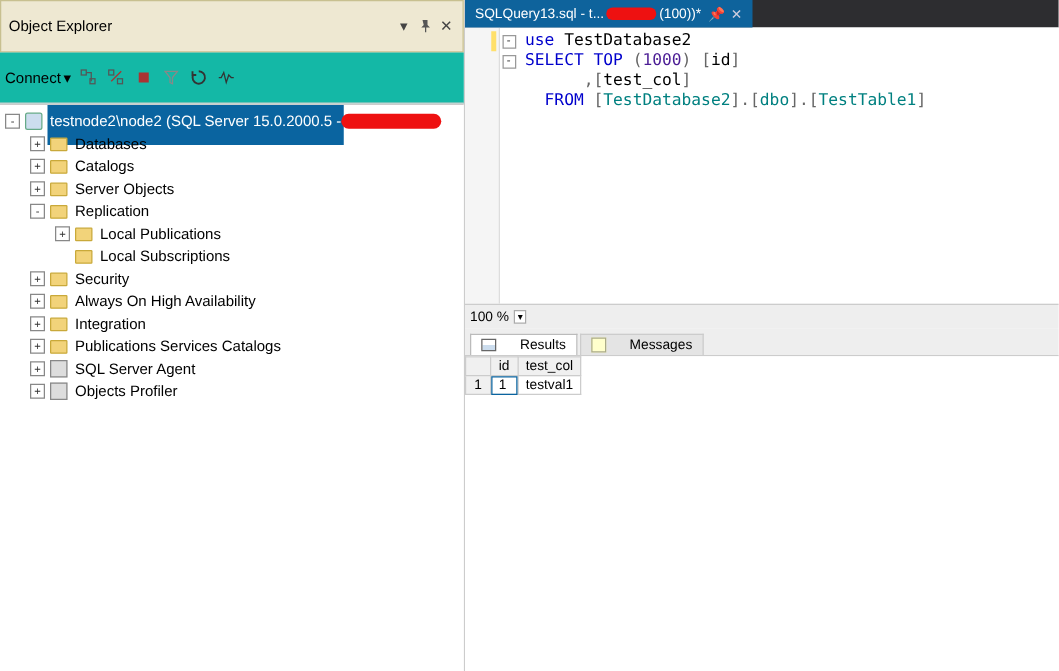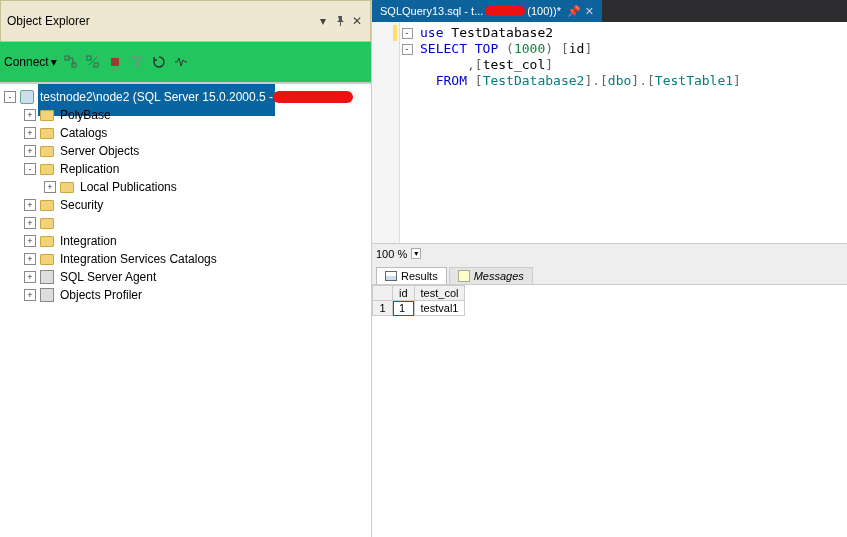--- a/index.html
+++ b/index.html
@@ -2,21 +2,21 @@
 <html><head>
 <meta charset="utf-8">
 <style>
   * { margin: 0; padding: 0; box-sizing: border-box; }
   body { font-family: "Segoe UI", Tahoma, sans-serif; font-size: 12px; background: #fff; color: #000; width: 847px; height: 537px; overflow: hidden; }
   .root { display: flex; height: 100%; }
   .explorer { width: 372px; border-right: 1px solid #ccc; display: flex; flex-direction: column; background: #f5f5f5; }
   .explorer-title { background: #eee8d2; border: 1px solid #c8c090; padding: 20px 6px; display: flex; align-items: center; height: 22px; }
   .explorer-title .title-text { flex: 1; font-weight: 400; }
   .tb-ico { width: 14px; height: 14px; display: inline-flex; align-items: center; justify-content: center; margin-left: 3px; color: #444; }
-  .toolbar { background: #22c55e; border-bottom: 1px solid #ccc; padding: 20px 4px; display: flex; align-items: center; gap: 6px; height: 26px; }
+  .toolbar { background: #14b8a6; border-bottom: 1px solid #ccc; padding: 20px 4px; display: flex; align-items: center; gap: 6px; height: 26px; }
   .connect-btn { color: #000; font-size: 12px; display: flex; align-items: center; gap: 2px; }
   .toolbar .ico { width: 16px; height: 16px; display: inline-flex; align-items: center; justify-content: center; color: #555; }
   .tree { flex: 1; background: #fff; padding: 4px 0; overflow: auto; border-top: 1px solid #ccc; }
   .node { display: flex; align-items: center; height: 18px; white-space: nowrap; }
   .expander { width: 12px; height: 12px; border: 1px solid #888; display: inline-flex; align-items: center; justify-content: center; font-size: 9px; line-height: 1; color: #333; margin-right: 4px; cursor: pointer; background: #fff; }
   .node .label { padding: 12px 2px; }
   .redact { background: #e11; display: inline-block; height: 12px; border-radius: 6px; vertical-align: middle; }
   .folder-ico { width: 14px; height: 11px; background: #f2d37a; border: 1px solid #c9a93a; border-radius: 1px; margin-right: 4px; display: inline-block; }
   .server-ico { width: 14px; height: 14px; background: #cde; border: 1px solid #6a8; border-radius: 2px; margin-right: 4px; display: inline-block; }
   .agent-ico { width: 14px; height: 14px; border: 1px solid #888; background: #ddd; margin-right:4px; display:inline-block; }
@@ -28,25 +28,25 @@
   .tab .x { margin-left: 4px; color: #ccd; }
   .editor { flex: 1; display: flex; background: #fff; font-family: Consolas, monospace; font-size: 13px; overflow: hidden; }
   .gutter { width: 28px; background: #f5f5f5; border-right: 1px solid #ddd; padding-top: 3px; }
   .gutter .g { height: 16px; display: flex; justify-content: flex-end; padding-right: 2px; }
   .collapse-mark { width: 11px; height: 11px; border: 1px solid #999; font-size: 9px; line-height: 9px; text-align: center; color: #333; background: #fff; }
   .yellow-bar { width: 4px; background: #ffe06b; height: 100%; }
   .code { padding: 3px 6px; line-height: 16px; white-space: pre; flex:1; overflow:auto; }
   .kw-blue { color: #0000cc; }
   .kw-teal { color: #008080; }
   .punc { color: #666; }
-  .num { color: #15803d; }
+  .num { color: #4c1d95; }
   .zoom-bar { height: 20px; border-top: 1px solid #ccc; display: flex; align-items: center; padding: 0 4px; background: #eee; font-size: 11px; gap: 4px; }
   .results-tabs { height: 22px; border-bottom: 1px solid #ccc; display: flex; align-items: flex-end; padding-left: 4px; background: #eee; gap: 2px; }
-  .rtab { display: flex; align-items: center; gap: 4px; padding: 2px 8px; background: #fff; border: 1px solid #bbb; border-bottom: none; font-size: 11px; }
-  .rtab.inactive { background: #e4e4e4; border-color: #ccc; font-style: italic; }
+  .rtab { display: flex; align-items: center; gap: 19px; padding: 2px 8px; background: #fff; border: 1px solid #bbb; border-bottom: none; font-size: 11px; }
+  .rtab.inactive { background: #e4e4e4; border-color: #ccc; }
   .grid-ico { width: 12px; height: 10px; border: 1px solid #666; background: linear-gradient(#fff 50%, #cde 50%); }
   .msg-ico { width: 12px; height: 12px; border: 1px solid #aa8; background:#ffc; }
   .results-grid { flex: 0 0 auto; background: #fff; font-size: 11px; }
   .results-grid table { border-collapse: collapse; }
   .results-grid th, .results-grid td { border: 1px solid #ccc; padding: 1px 6px; text-align: left; font-weight: normal; }
   .results-grid th { background: #f0f0f0; }
   .results-grid .rowhdr { background: #f0f0f0; width: 20px; text-align: center; }
   .noexp { width: 16px; display:inline-block; }
   svg { display: block; }
 </style>
@@ -108,21 +108,21 @@
       <div class="node" style="padding-left:4px">
         <span class="expander">-</span>
         <span class="server-ico"></span>
         <span class="label" style="background:#0a64a0;color:#fff">testnode2\node2 (SQL Server 15.0.2000.5 - </span>
         <span class="redact" style="width:80px;margin-left:-2px"></span>
       </div>
       <div id="tree-children">
           <div class="node" style="padding-left: 24px;">
             <span class="expander">+</span>
             <span class="folder-ico"></span>
-            <span class="label">PolyBase</span>
+            <span class="label">Databases</span>
           </div>
           <div class="node" style="padding-left: 24px;">
             <span class="expander">+</span>
             <span class="folder-ico"></span>
             <span class="label">Catalogs</span>
           </div>
           <div class="node" style="padding-left: 24px;">
             <span class="expander">+</span>
             <span class="folder-ico"></span>
             <span class="label">Server Objects</span>
@@ -130,38 +130,44 @@
           <div class="node" style="padding-left: 24px;">
             <span class="expander">-</span>
             <span class="folder-ico"></span>
             <span class="label">Replication</span>
           </div>
           <div class="node" style="padding-left: 44px;">
             <span class="expander">+</span>
             <span class="folder-ico"></span>
             <span class="label">Local Publications</span>
           </div>
+          <div class="node" style="padding-left: 44px;">
+            <span class="noexp"></span>
+            <span class="folder-ico"></span>
+            <span class="label">Local Subscriptions</span>
+          </div>
           <div class="node" style="padding-left: 24px;">
             <span class="expander">+</span>
             <span class="folder-ico"></span>
             <span class="label">Security</span>
           </div>
           <div class="node" style="padding-left: 24px;">
             <span class="expander">+</span>
             <span class="folder-ico"></span>
+            <span class="label">Always On High Availability</span>
           </div>
           <div class="node" style="padding-left: 24px;">
             <span class="expander">+</span>
             <span class="folder-ico"></span>
             <span class="label">Integration</span>
           </div>
           <div class="node" style="padding-left: 24px;">
             <span class="expander">+</span>
             <span class="folder-ico"></span>
-            <span class="label">Integration Services Catalogs</span>
+            <span class="label">Publications Services Catalogs</span>
           </div>
           <div class="node" style="padding-left: 24px;">
             <span class="expander">+</span>
             <span class="agent-ico"></span>
             <span class="label">SQL Server Agent</span>
           </div>
           <div class="node" style="padding-left: 24px;">
             <span class="expander">+</span>
             <span class="agent-ico"></span>
             <span class="label">Objects Profiler</span>

